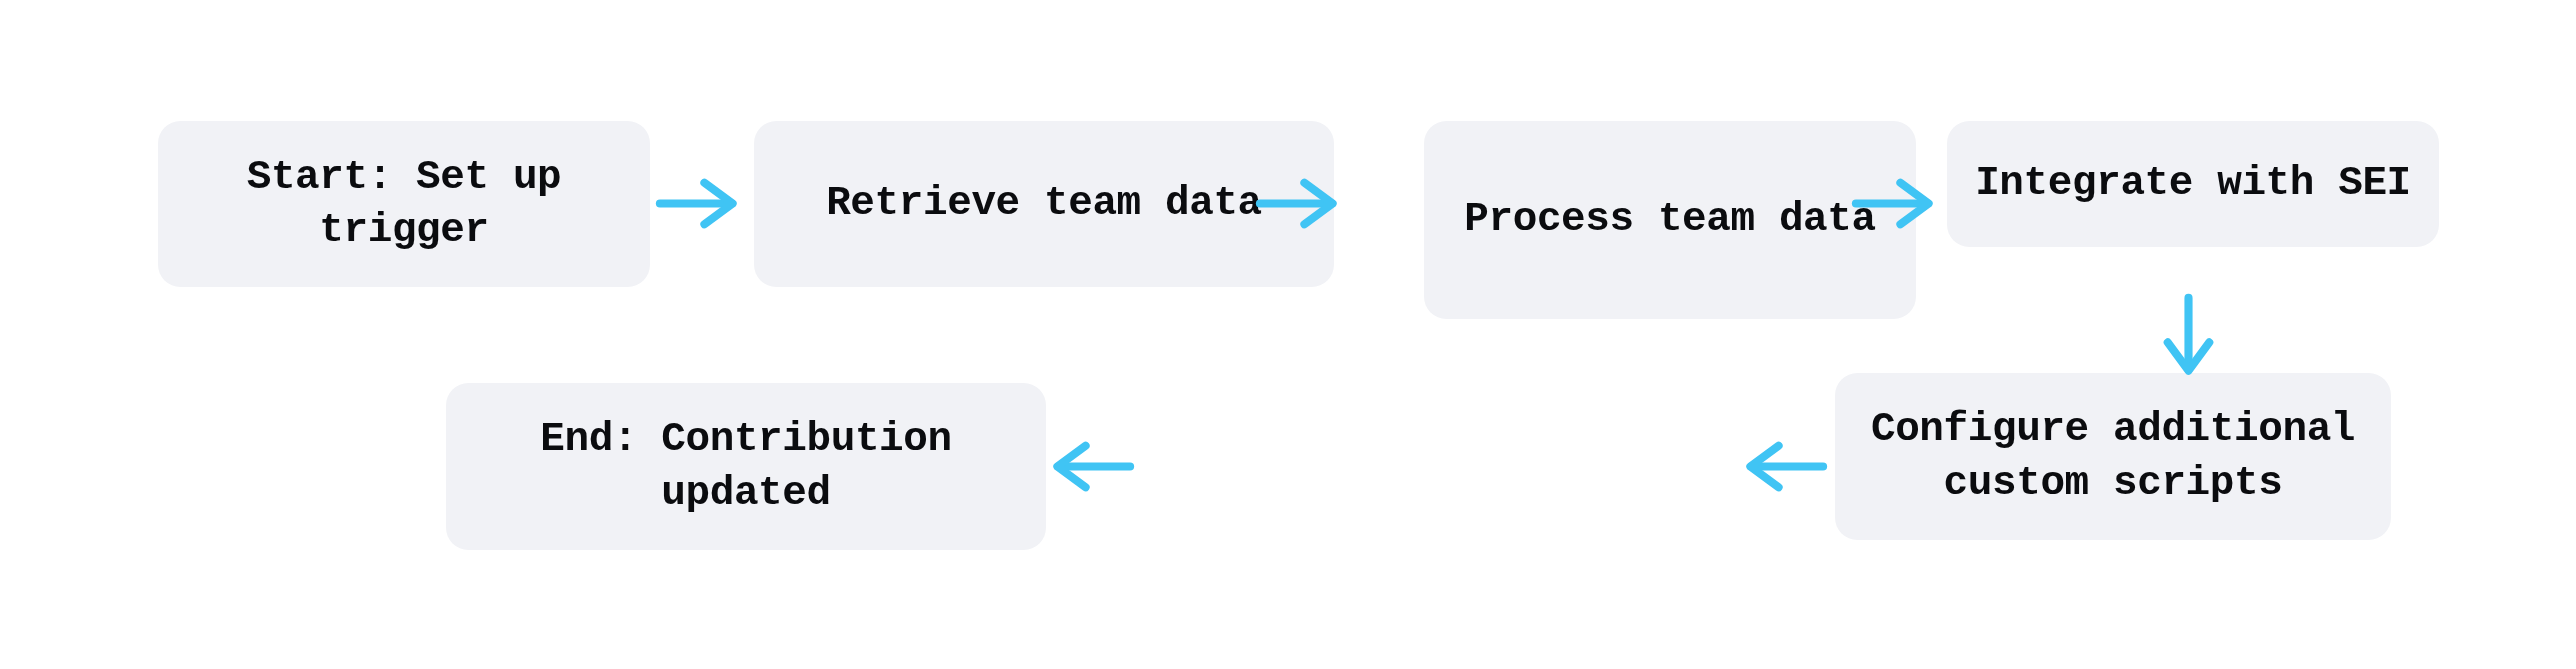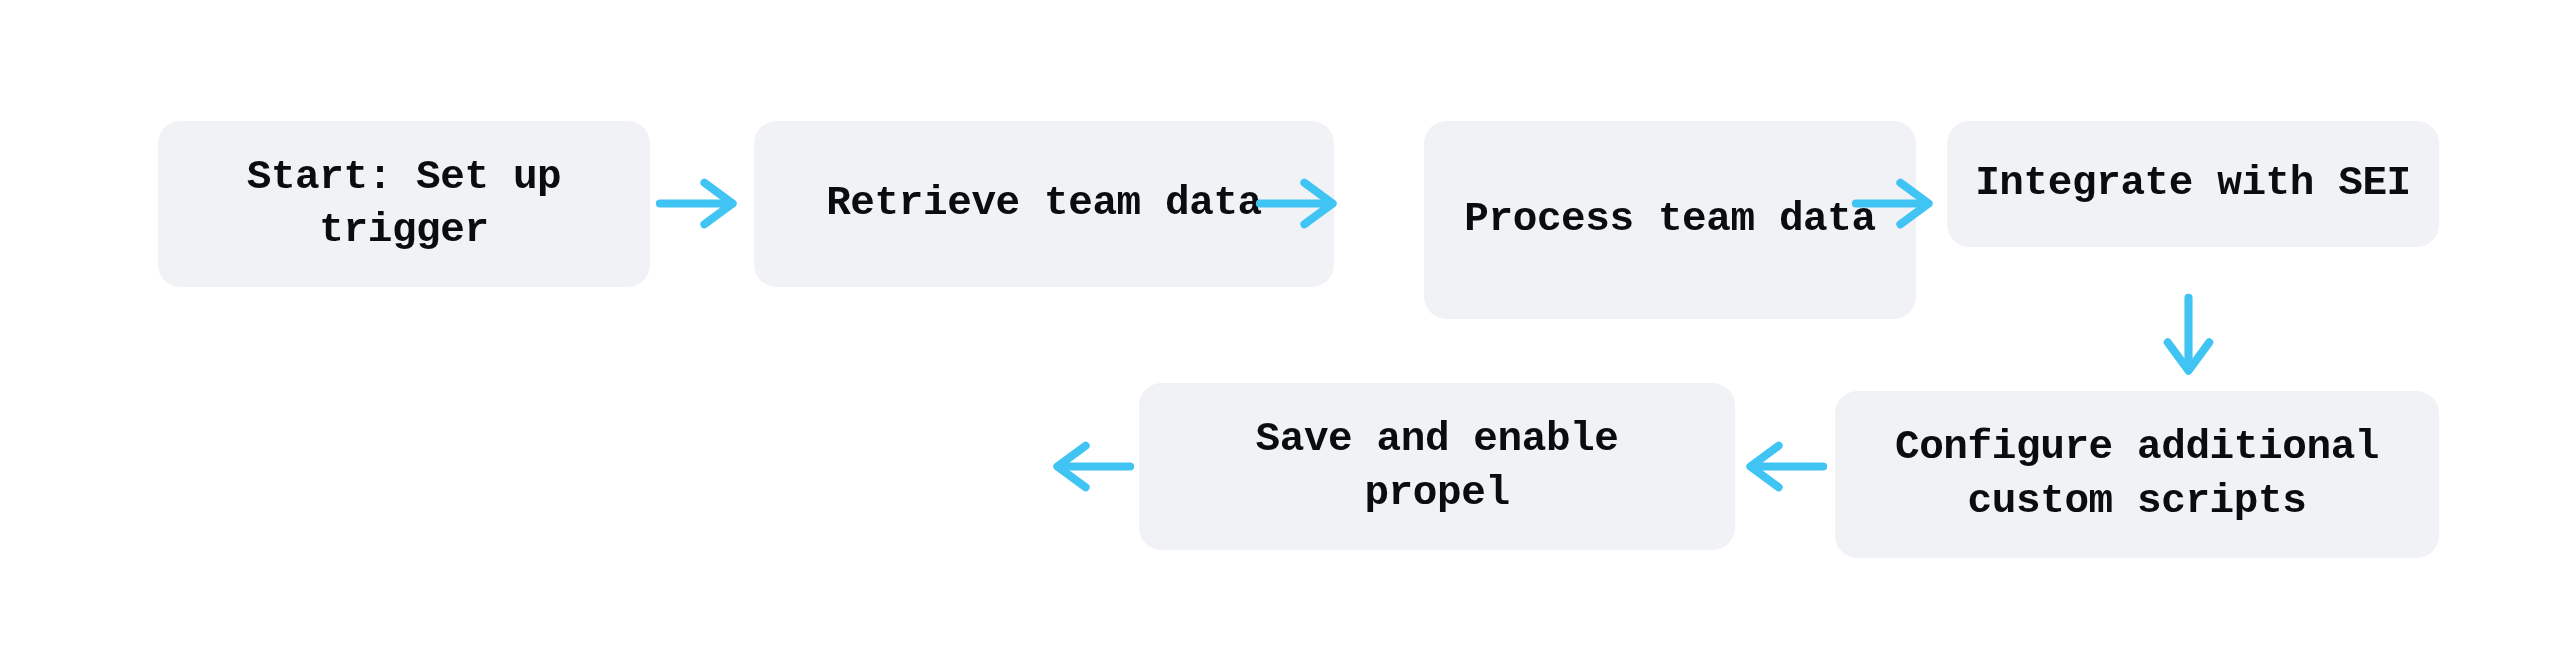--- a/index.html
+++ b/index.html
@@ -61,30 +61,30 @@
   </div>
 
   <div class="node" style="left:1424px; top:121px; width:492px; height:198px">
     <span>Process team data</span>
   </div>
 
   <div class="node" style="left:1947px; top:121px; width:492px; height:126px">
     <span>Integrate with SEI</span>
   </div>
 
-  <div class="node" style="left:1835px; top:391px; width:604px; height:167px">
+  <div class="node" style="left:1835px; top:373px; width:556px; height:167px">
     <span>Configure additional
 custom scripts</span>
   </div>
 
-  <div class="node" style="left:1139px; top:383px; width:596px; height:167px">
-    <span>Save and enable
-propel</span>
+
+  <div class="node" style="left:446px; top:383px; width:600px; height:167px">
+    <span>End: Contribution
+updated</span>
   </div>
-
 
   <svg class="arrow" style="left:654px; top:175px" width="89" height="57" viewBox="0 0 120 76">
     <line x1="8" y1="38" x2="104" y2="38"></line>
     <polyline points="68,10 106,38 68,66"></polyline>
   </svg>
 
   <svg class="arrow" style="left:1254px; top:175px" width="89" height="57" viewBox="0 0 120 76">
     <line x1="8" y1="38" x2="104" y2="38"></line>
     <polyline points="68,10 106,38 68,66"></polyline>
   </svg>

